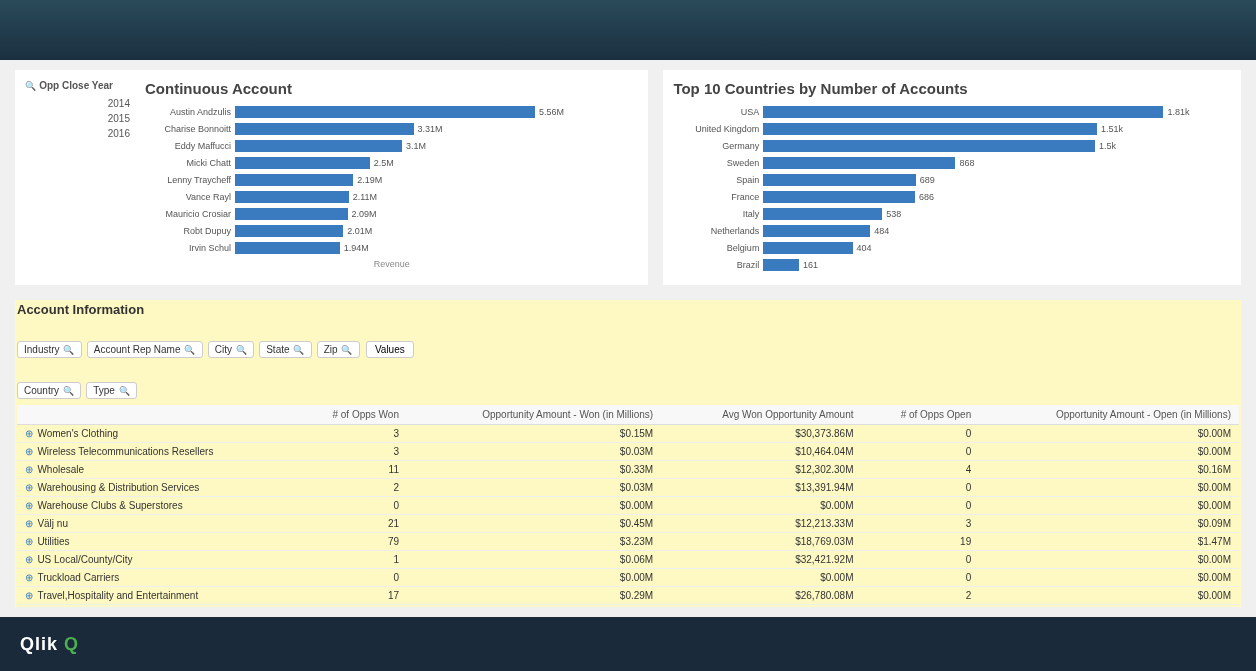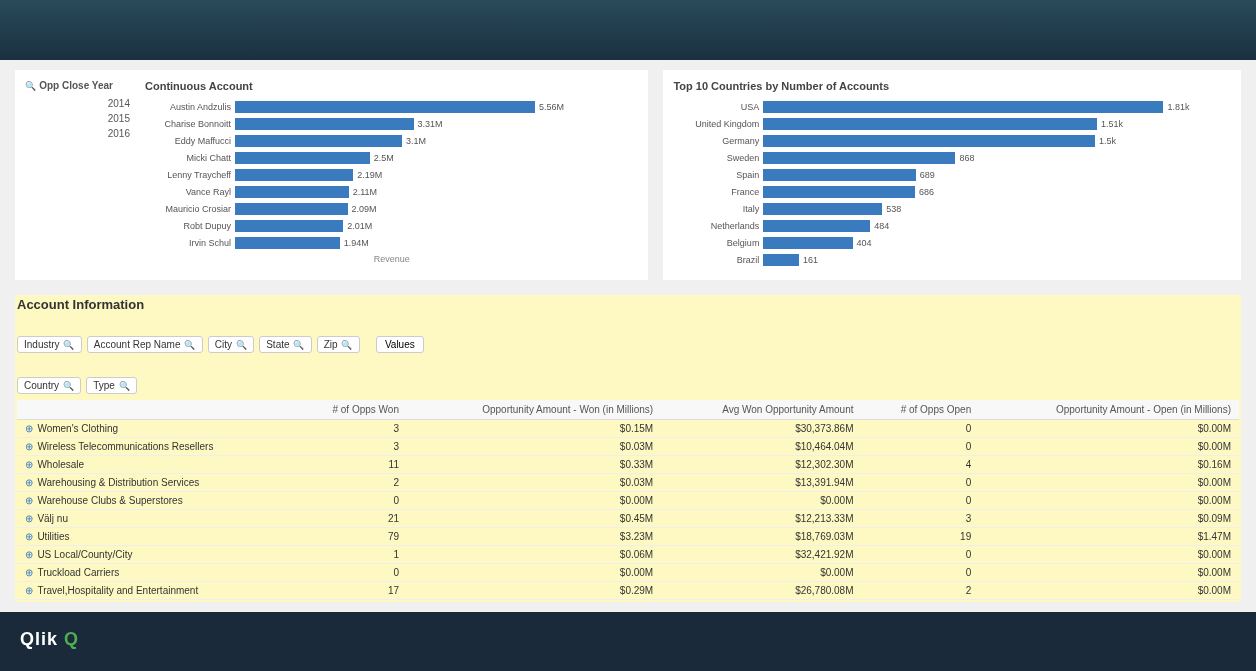--- a/index.html
+++ b/index.html
@@ -24,21 +24,21 @@
       display: flex;
       gap: 15px;
       margin-bottom: 15px;
     }
     .chart-container {
       background: white;
       padding: 10px;
       flex: 1;
     }
     .chart-title {
-      font-size: 11px;
+      font-size: 15px;
       font-weight: bold;
       color: #444;
       margin-bottom: 8px;
     }
     .filter-pill {
       display: inline-flex;
       align-items: center;
       gap: 4px;
       border: 1px solid #ccc;
       border-radius: 3px;
@@ -65,21 +65,21 @@
       padding: 2px;
     }
     .section-title {
       font-size: 13px;
       font-weight: bold;
       color: #333;
       margin-bottom: 8px;
     }
     .filters-row {
       display: flex;
-      gap: 16px;
+      gap: 6px;
       flex-wrap: wrap;
       align-items: flex-end;
       margin-bottom: 5px;
       margin-top: 24px;
     }
     .data-table {
       width: 100%;
       border-collapse: collapse;
       font-size: 10px;
     }

